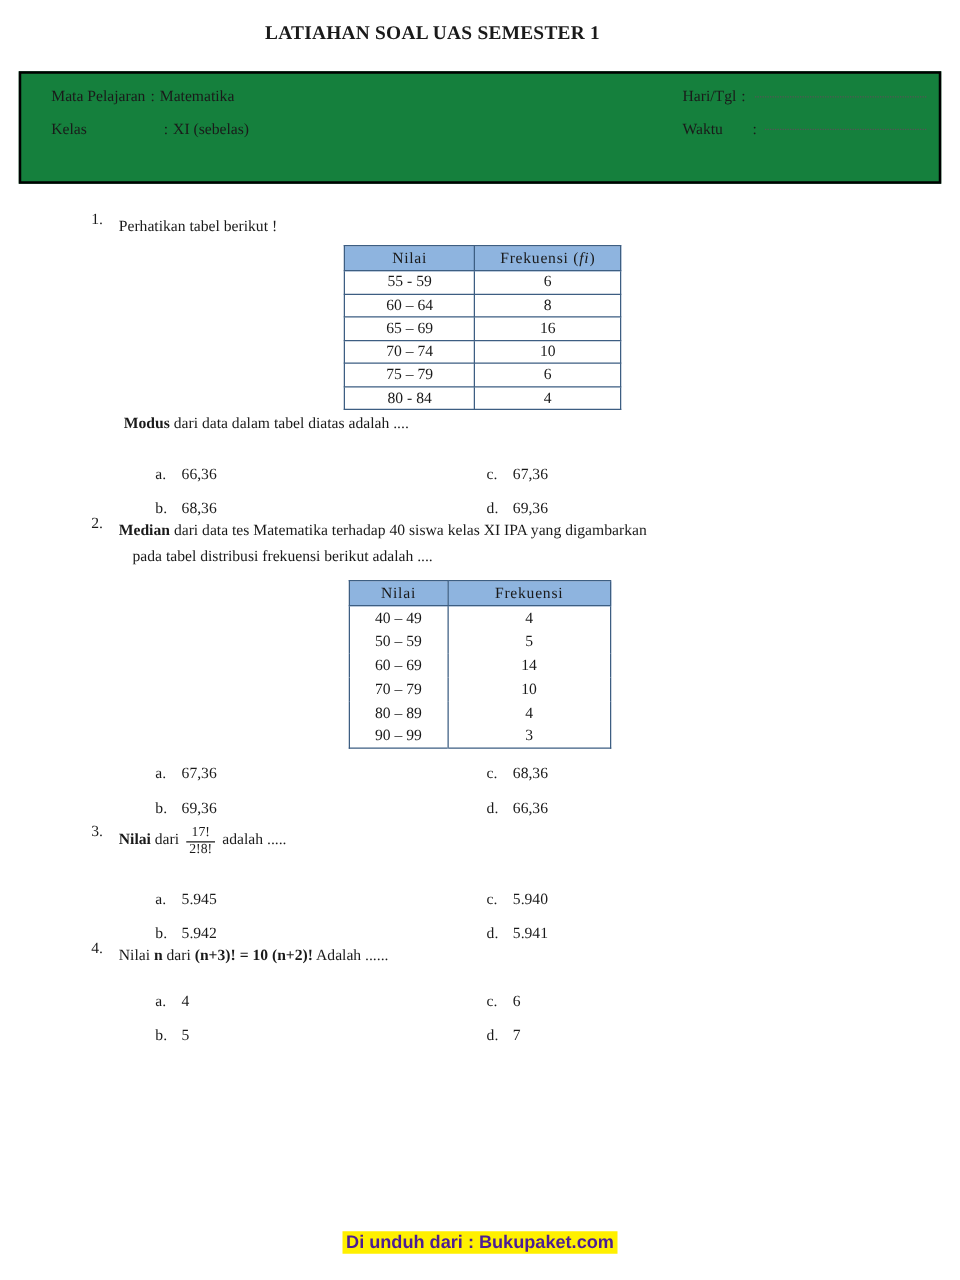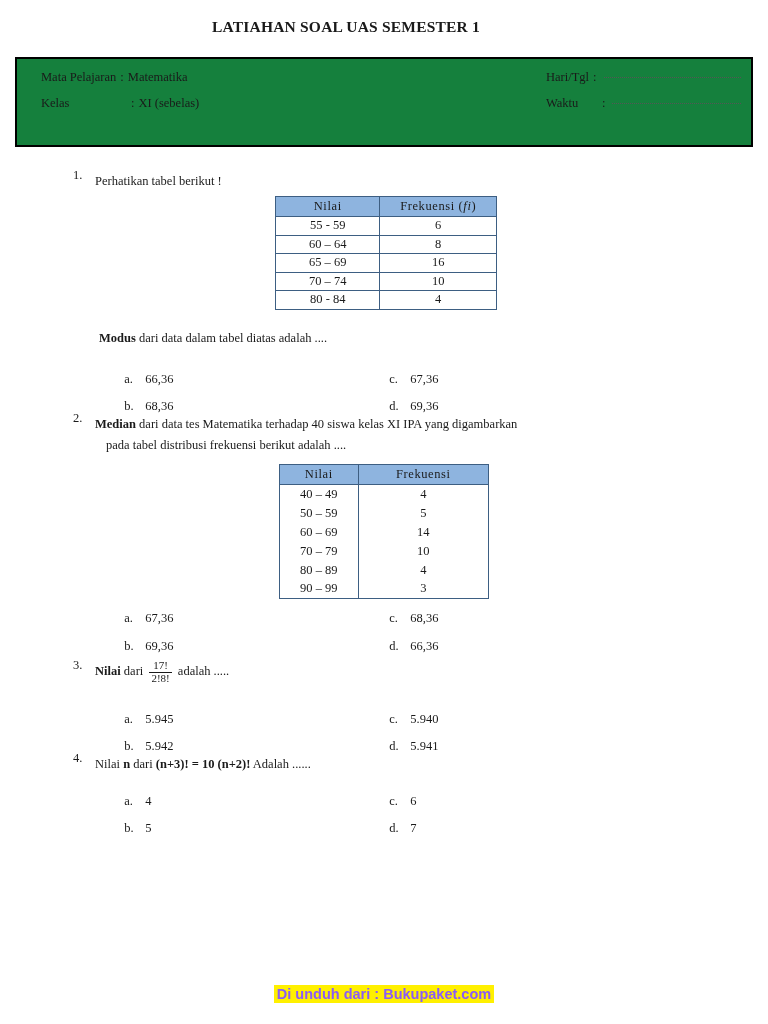--- a/index.html
+++ b/index.html
@@ -144,21 +144,21 @@
   
   .footer {
     position: absolute;
     left: 0;
     top: 985px;
     width: 768px;
     text-align: center;
   }
   .footer-text {
     background: #FFF000;
-    color: #8b5cf6;
+    color: #4c1d95;
     font-family: "Liberation Sans", "DejaVu Sans", sans-serif;
     font-weight: bold;
     font-size: 14.5px;
     padding: 1px 3px;
   }
 </style>
 </head>
 <body>
 
 <div class="doc-title">LATIAHAN SOAL UAS SEMESTER 1</div>
@@ -214,20 +214,24 @@
     </tr>
     <tr>
       <td>65 – 69</td>
       <td>16</td>
     </tr>
     <tr>
       <td>70 – 74</td>
       <td>10</td>
     </tr>
     <tr>
+      <td>75 – 79</td>
+      <td>6</td>
+    </tr>
+    <tr>
       <td>80 - 84</td>
       <td>4</td>
     </tr>
   </tbody>
 </table>
 
 <div class="q-block" style="left:99px; top:331px;">
   <span class="b">Modus</span><span> dari data dalam tabel diatas adalah ....</span>
 </div>
 

